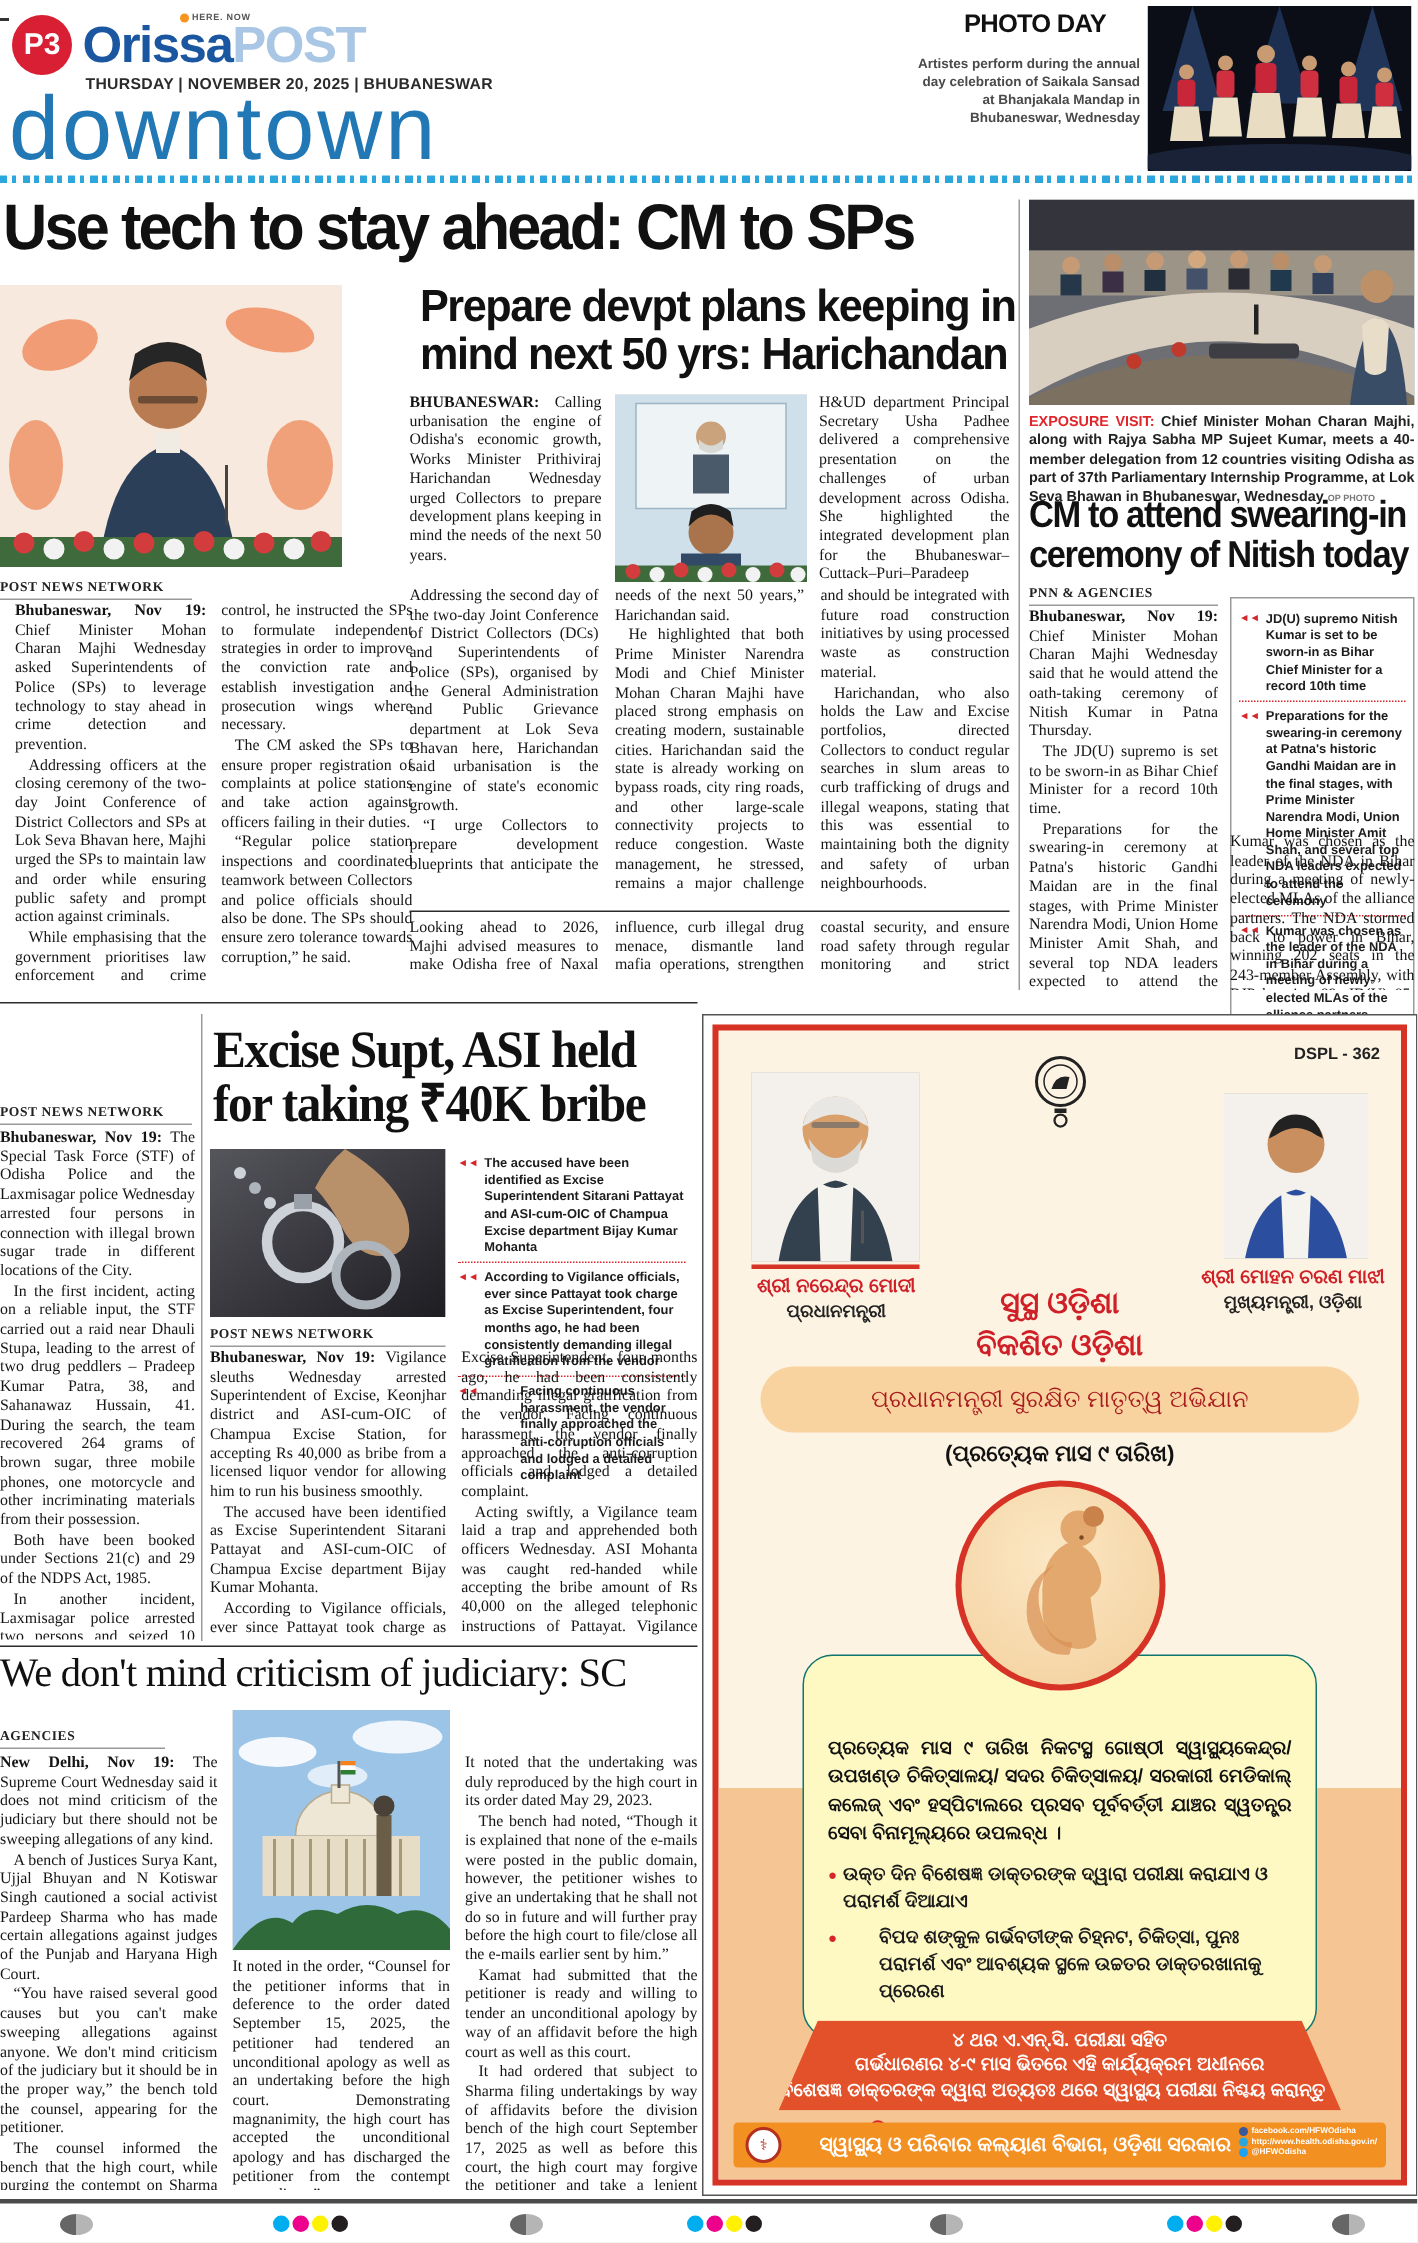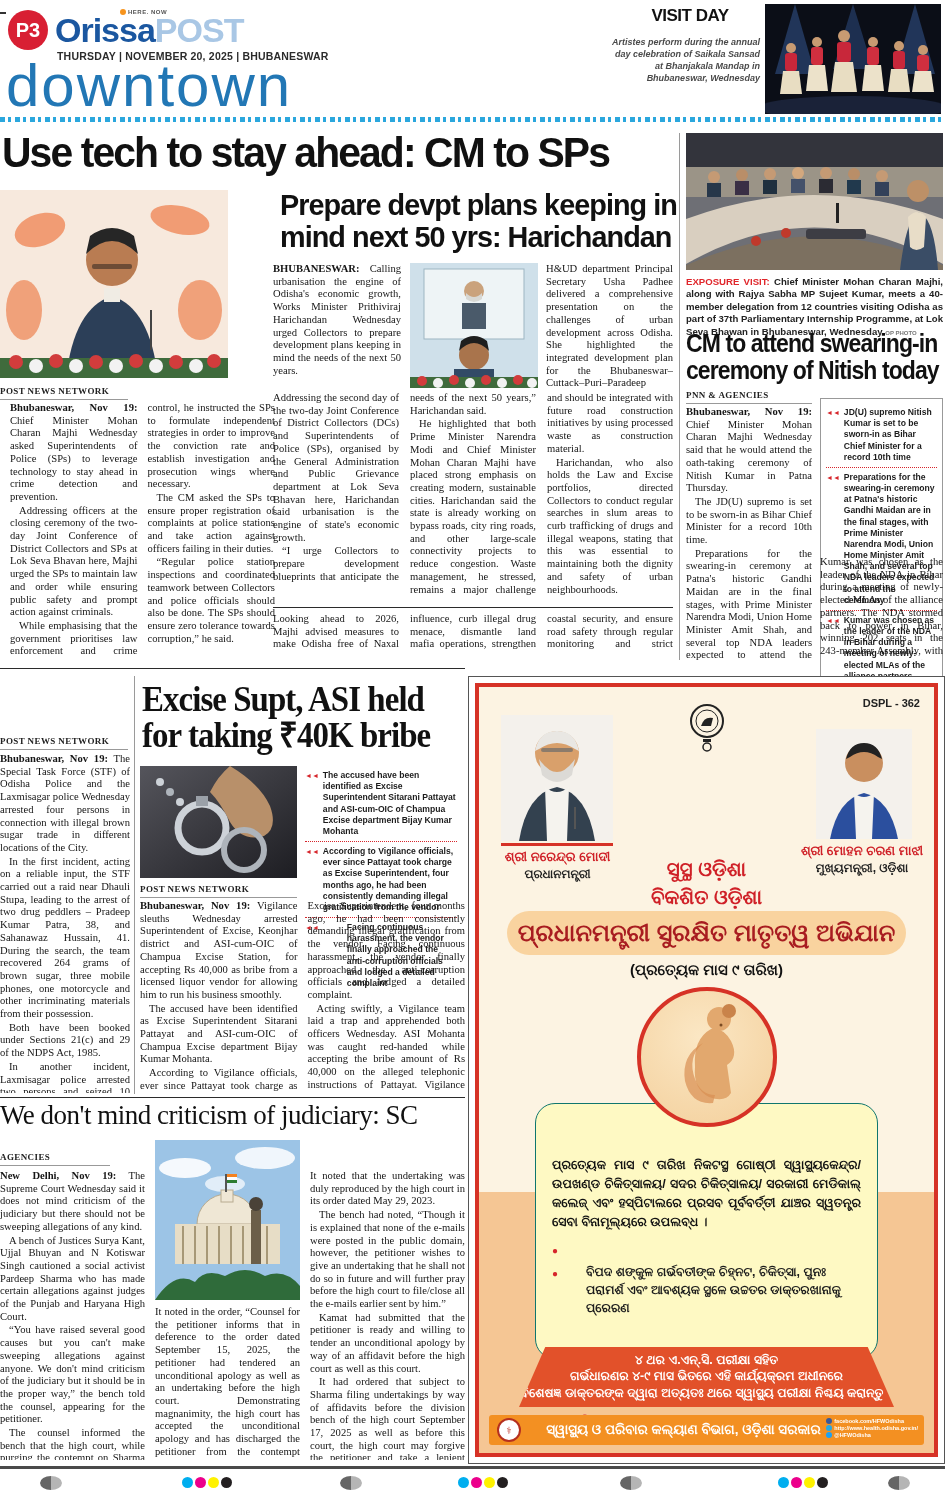--- a/index.html
+++ b/index.html
@@ -11,21 +11,21 @@
          color:#fff;font-weight:bold;font-size:20px;display:flex;align-items:center;justify-content:center;}
   .tagline{left:120px;top:9px;font-size:6px;font-weight:bold;color:#555;letter-spacing:.5px;display:flex;align-items:center;gap:2px;}
   .tagline .dot{width:6px;height:6px;border-radius:50%;background:#f7941d;display:inline-block;}
   .brand{left:55px;top:13px;font-size:34px;font-weight:800;letter-spacing:-1px;line-height:1;}
   .brand .b1{color:#1b57a0;}
   .brand .b2{color:#a9c7e5;}
   .dateline{left:57px;top:50px;font-size:10.5px;font-weight:bold;color:#2b2b2b;letter-spacing:.2px;}
   .downtown{left:6px;top:56px;font-size:60px;color:#2277b5;font-weight:400;letter-spacing:2px;line-height:1;}
   .edgemark{left:0;top:12px;width:6px;height:2px;background:#333;}
   .ad-day-title{left:620px;top:6px;width:140px;font-size:17px;font-weight:800;letter-spacing:-.5px;text-align:center;}
-  .ad-day-cap{left:610px;top:36px;width:150px;font-size:9px;font-weight:bold;color:#4a4a4a;text-align:right;line-height:1.35;font-style:italic;}
+  .ad-day-cap{left:610px;top:36px;width:150px;font-size:9px;font-weight:bold;color:#4a4a4a;text-align:right;line-height:1.35;}
   .dashrule{left:0;top:117px;width:945px;height:5px;
     background:repeating-linear-gradient(90deg,#2ba7dd 0 5px,#ffffff 5px 8px,#2ba7dd 8px 11px,#ffffff 11px 15px);}
   
   .hl-xl{font-size:43px;font-weight:800;letter-spacing:-2px;line-height:1;transform:scaleX(.95);transform-origin:0 0;}
   .hl-l{font-size:30px;font-weight:800;letter-spacing:-1px;line-height:1.05;transform:scaleX(.96);transform-origin:0 0;}
   .hl-m{font-size:25px;font-weight:800;letter-spacing:-1px;line-height:1.08;transform:scaleX(.92);transform-origin:0 0;}
   .hl-s{font-size:22px;font-weight:800;letter-spacing:-.5px;line-height:1.1;}
   .hl-serif{font-family:"Liberation Serif",serif;font-weight:bold;letter-spacing:-1px;line-height:1.02;}
   .byline{font-family:"Liberation Serif",serif;font-size:9px;font-weight:bold;color:#222;
           letter-spacing:.4px;border-bottom:1px solid #999;padding-bottom:3px;}
@@ -46,21 +46,21 @@
   
   .ad{left:468px;top:676px;width:475px;height:786px;border:1px solid #555;background:#fff;}
   .ad-inner{position:absolute;inset:6px;border:4px solid #d63226;background:#fcf3e2;overflow:hidden;}
   .ad-code{position:absolute;right:14px;top:10px;font-size:11px;font-weight:bold;color:#222;}
   .ad-lower{position:absolute;left:0;right:0;top:505px;bottom:0;background:#f5c694;}
   .portrait-cap-name{font-size:13px;font-weight:700;color:#cf2027;text-align:center;}
   .portrait-cap-title{font-size:12px;font-weight:bold;color:#222;text-align:center;}
   .slogan{font-size:20px;font-weight:800;color:#cf2027;text-align:center;line-height:1.4;}
   .ad-banner{position:absolute;left:28px;right:28px;top:224px;height:44px;background:#f9d39f;border-radius:26px;
              display:flex;align-items:center;justify-content:center;}
-  .ad-banner span{font-size:24px;font-weight:700;color:#a81c20;}
+  .ad-banner span{font-size:16px;font-weight:400;color:#a81c20;}
   .ad-sub{position:absolute;left:0;right:0;top:274px;text-align:center;font-size:15px;font-weight:800;color:#111;}
   .ad-circle{position:absolute;left:50%;top:300px;transform:translateX(-50%);width:132px;height:132px;border-radius:50%;
              background:radial-gradient(circle at 45% 35%,#fbe7c4,#f3cf9b);border:4px solid #d63226;z-index:3;overflow:hidden;}
   .ad-box{position:absolute;left:56px;right:56px;top:416px;height:256px;background:#fef9c3;border:1px solid #0f766e;
           border-radius:20px;z-index:2;padding:52px 16px 8px 16px;box-sizing:border-box;}
   .ad-box-text{font-size:12.6px;font-weight:600;line-height:1.5;color:#111;text-align:justify;}
   .ad-bullets{margin-top:6px;}
   .ad-bullets .hl{border-bottom:none;font-size:12.4px;font-weight:600;padding:3px 0;line-height:1.45;}
   .ad-bullets .hl .mk{color:#d6252b;font-size:10px;padding-top:3px;}
   .ad-band{position:absolute;left:40px;right:40px;top:660px;height:60px;background:#e2512a;z-index:3;
@@ -95,21 +95,21 @@
       <span>P3</span>
     </div>
   <div class="abs tagline">
       <span class="dot"></span>
       <span>HERE. NOW</span>
     </div>
   <div class="abs brand"><span class="b1">Orissa</span><span class="b2">POST</span></div>
   <div class="abs dateline">THURSDAY | NOVEMBER 20, 2025 | BHUBANESWAR</div>
   <div class="abs downtown">downtown</div>
 
-  <div class="abs ad-day-title">VISIT DAY</div>
+  <div class="abs ad-day-title">PHOTO DAY</div>
   <div class="abs ad-day-cap">Artistes perform during the annual day celebration of Saikala Sansad at Bhanjakala Mandap in Bhubaneswar, Wednesday</div>
   <div class="abs photo" style="left:765px;top:4px;width:176px;height:110px;">
     <svg width="176" height="110">
       <rect width="176" height="110" fill="#0b0e17"></rect>
       <polygon points="30,0 10,70 50,70" fill="#4a7fd4" opacity=".35"></polygon>
       <polygon points="88,0 68,65 108,65" fill="#4a7fd4" opacity=".3"></polygon>
       <polygon points="150,0 130,70 170,70" fill="#4a7fd4" opacity=".35"></polygon>
       <ellipse cx="88" cy="104" rx="95" ry="12" fill="#1a2238"></ellipse>
       <g>
         <g transform="translate(18,38)">
@@ -473,20 +473,21 @@
           <path d="M62,52 q-16,14 -8,36 q6,16 20,16 l-2,8 q-22,2 -28,-22 q-4,-26 18,-38 z" fill="#d98e52" opacity=".7"></path>
           <circle cx="80" cy="34" r="1.5" fill="#7a4a22"></circle>
         </svg>
       </div>
 
       <div class="ad-box">
         <div class="ad-box-text">ପ୍ରତ୍ୟେକ ମାସ ୯ ତାରିଖ ନିକଟସ୍ଥ ଗୋଷ୍ଠୀ ସ୍ୱାସ୍ଥ୍ୟକେନ୍ଦ୍ର/ ଉପଖଣ୍ଡ ଚିକିତ୍ସାଳୟ/ ସଦର ଚିକିତ୍ସାଳୟ/ ସରକାରୀ ମେଡିକାଲ୍ କଲେଜ୍ ଏବଂ ହସ୍ପିଟାଲରେ ପ୍ରସବ ପୂର୍ବବର୍ତ୍ତୀ ଯାଞ୍ଚର ସ୍ୱତନ୍ତ୍ର ସେବା ବିନାମୂଲ୍ୟରେ ଉପଲବ୍ଧ ।</div>
         <div class="ad-bullets">
             <div class="hl">
               <span class="mk">●</span>
+              <span>ଉକ୍ତ ଦିନ ବିଶେଷଜ୍ଞ ଡାକ୍ତରଙ୍କ ଦ୍ୱାରା ପରୀକ୍ଷା କରାଯାଏ ଓ ପରାମର୍ଶ ଦିଆଯାଏ</span>
             </div>
             <div class="hl">
               <span class="mk">●</span>
               <span>ବିପଦ ଶଙ୍କୁଳ ଗର୍ଭବତୀଙ୍କ ଚିହ୍ନଟ, ଚିକିତ୍ସା, ପୁନଃ ପରାମର୍ଶ ଏବଂ ଆବଶ୍ୟକ ସ୍ଥଳେ ଉଚ୍ଚତର ଡାକ୍ତରଖାନାକୁ ପ୍ରେରଣ</span>
             </div>
           </div>
       </div>
 
       <div class="ad-band">
         <div>୪ ଥର ଏ.ଏନ୍.ସି. ପରୀକ୍ଷା ସହିତ</div>

